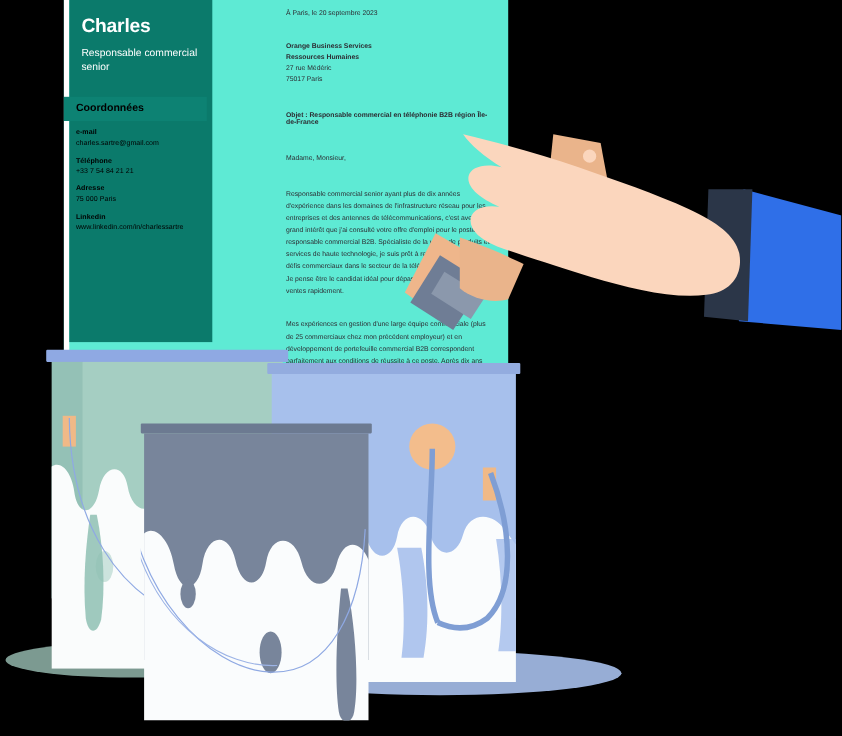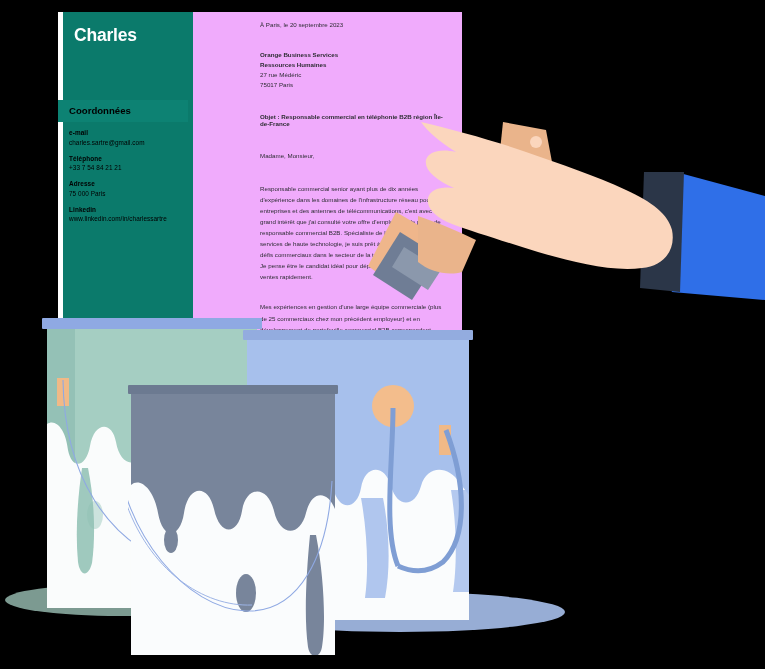--- a/index.html
+++ b/index.html
@@ -12,23 +12,23 @@
   }
   #stage {
     position: relative;
     width: 765px; height: 669px;
     background: #000000;
   }
 
   
   #document {
     position: absolute;
-    left: 58px; top: 12px;
+    left: 58px; top: 0px;
     width: 404px; height: 400px;
-    background: #f0abfc;
+    background: #5eead4;
     z-index: 10;
     overflow: hidden;
     padding-left: 44px;
   }
   #doc-left-strip {
     position: absolute; left: 0; top: 0;
     width: 5px; height: 100%;
     background: #ffffff;
   }
 
@@ -183,20 +183,21 @@
     <ellipse cx="400" cy="612" rx="165" ry="20" fill="#a7c0ec" opacity="0.9"></ellipse>
   </svg>
 
   <div id="document">
     <div id="doc-left-strip"></div>
 
     <div id="sidebar">
       <div class="name">
         <div>Charles</div>
       </div>
+      <div class="role">Responsable commercial senior</div>
     </div>
 
     <div id="coord-band">
       <span>Coordonnées</span>
     </div>
 
     <div id="contact">
       <div class="row">
         <div class="lbl">e-mail</div>
         <div class="val">charles.sartre@gmail.com</div>

